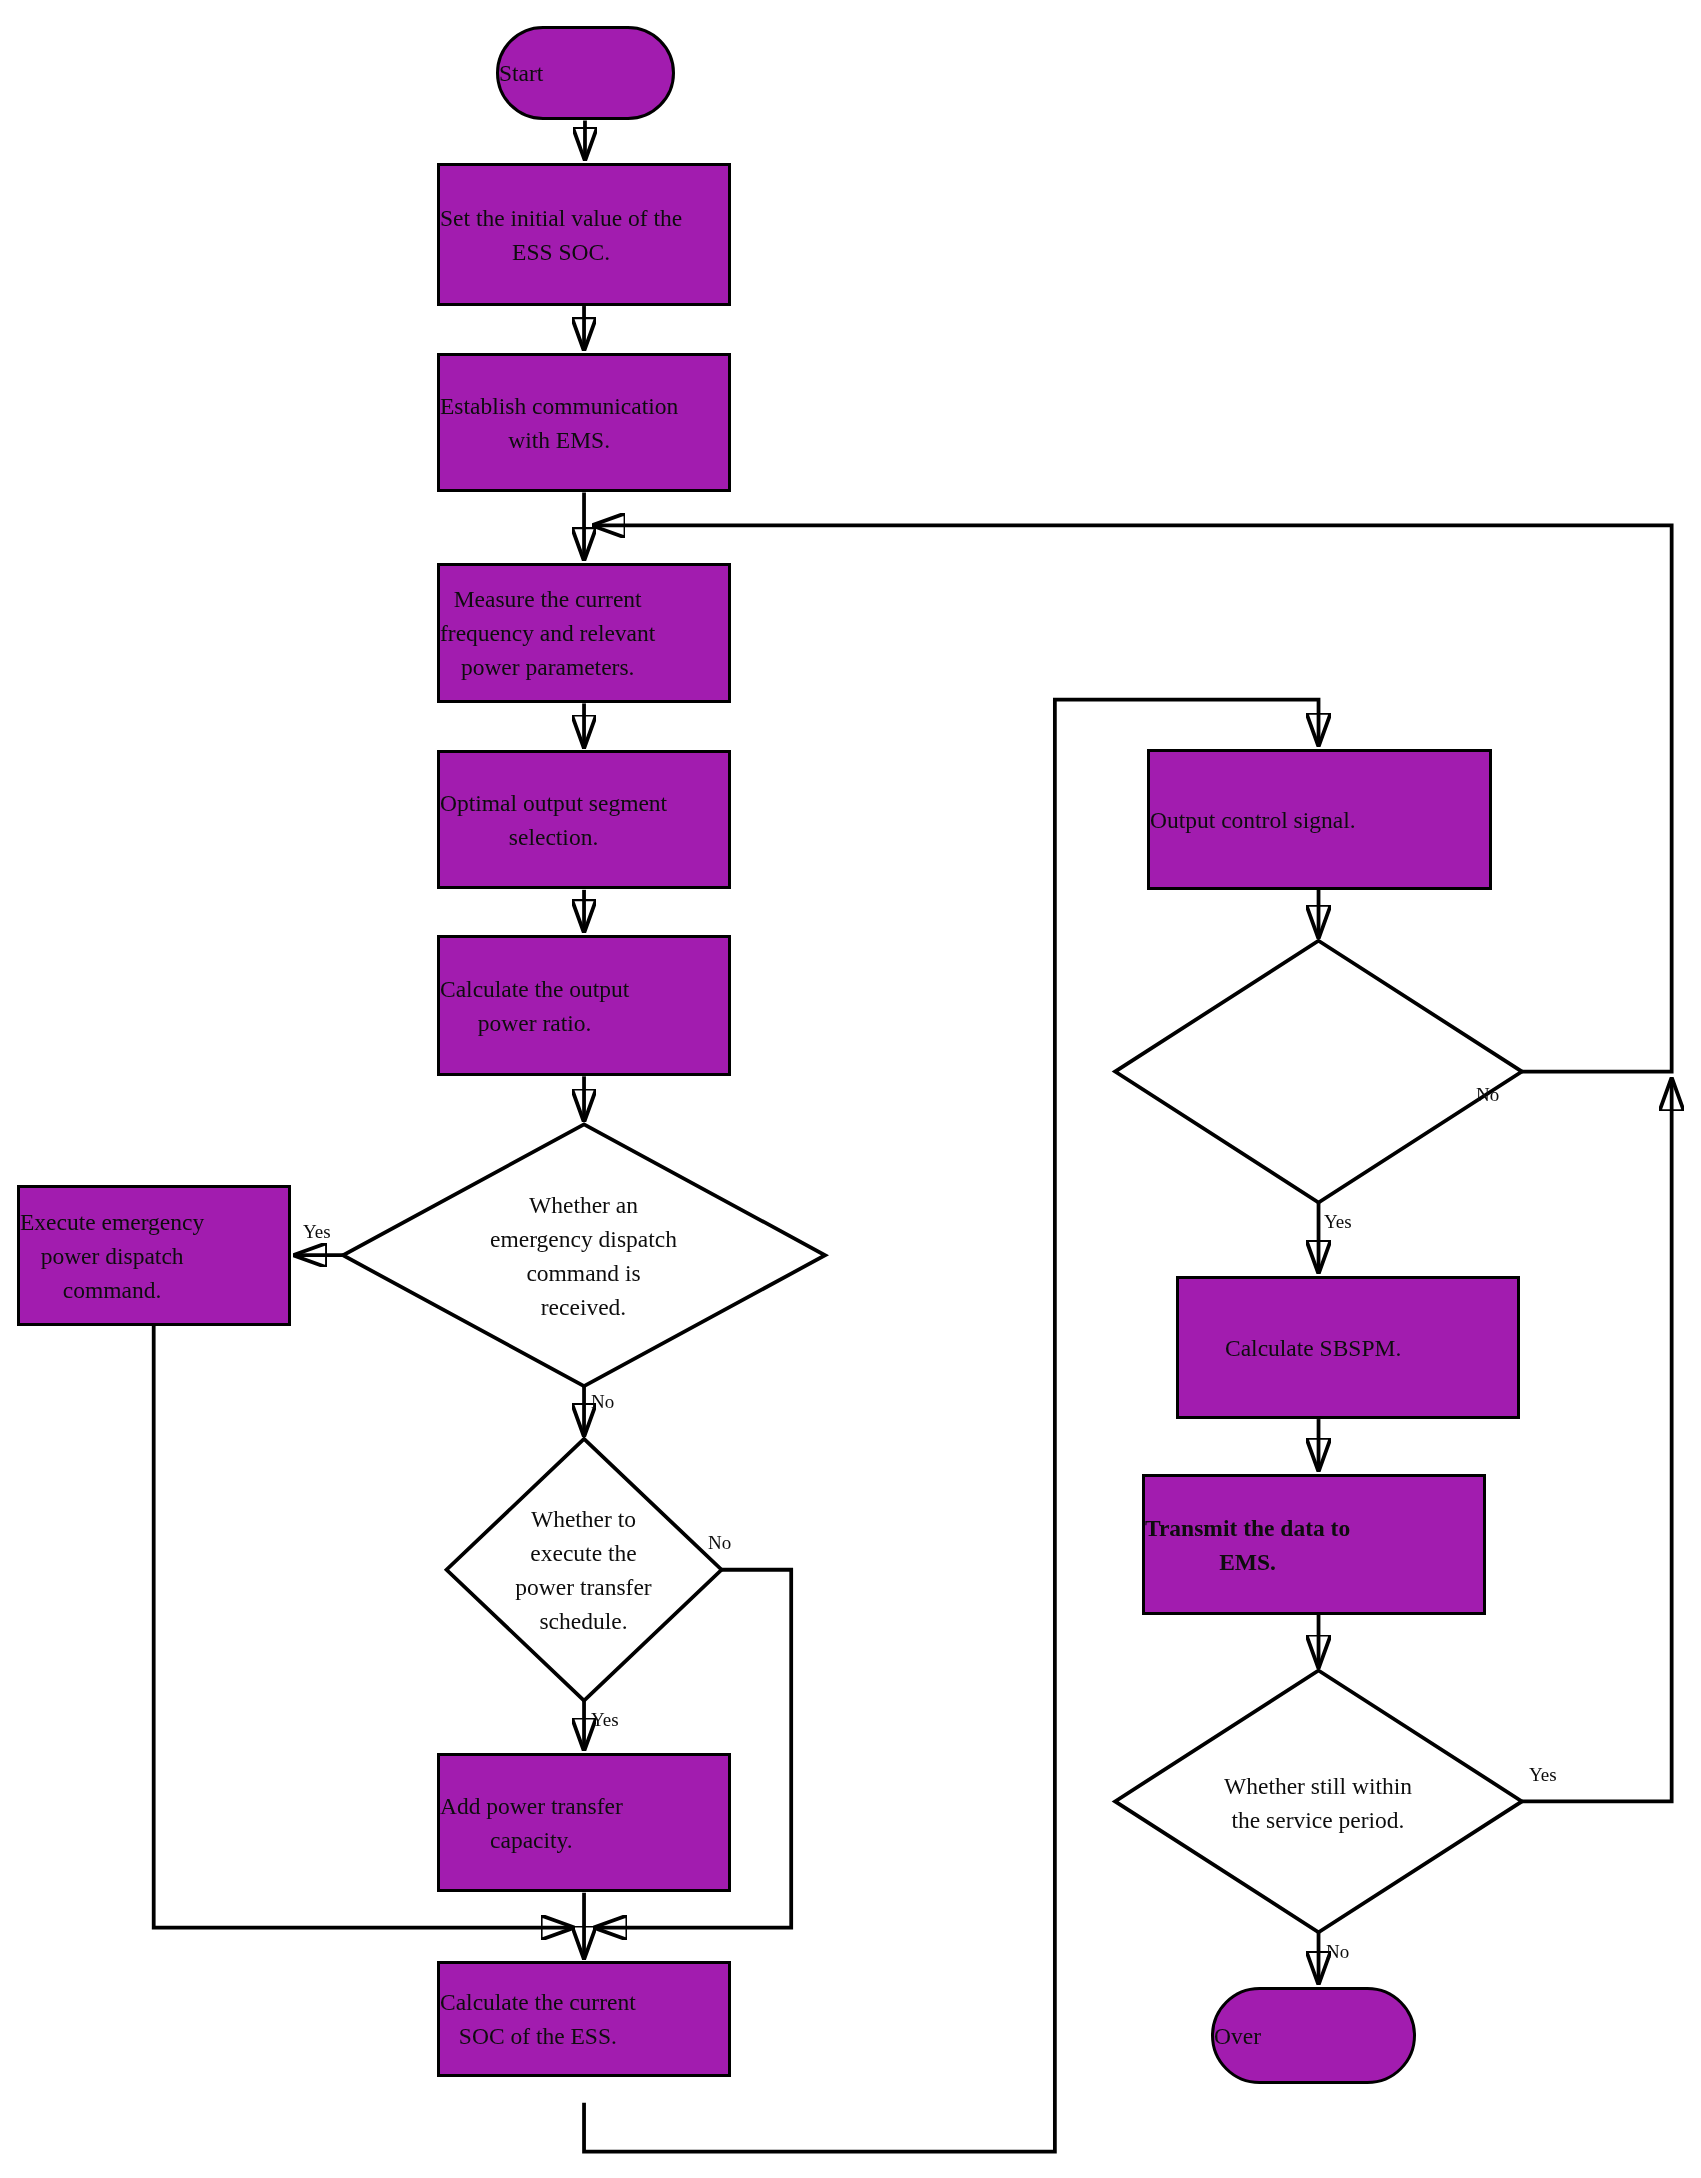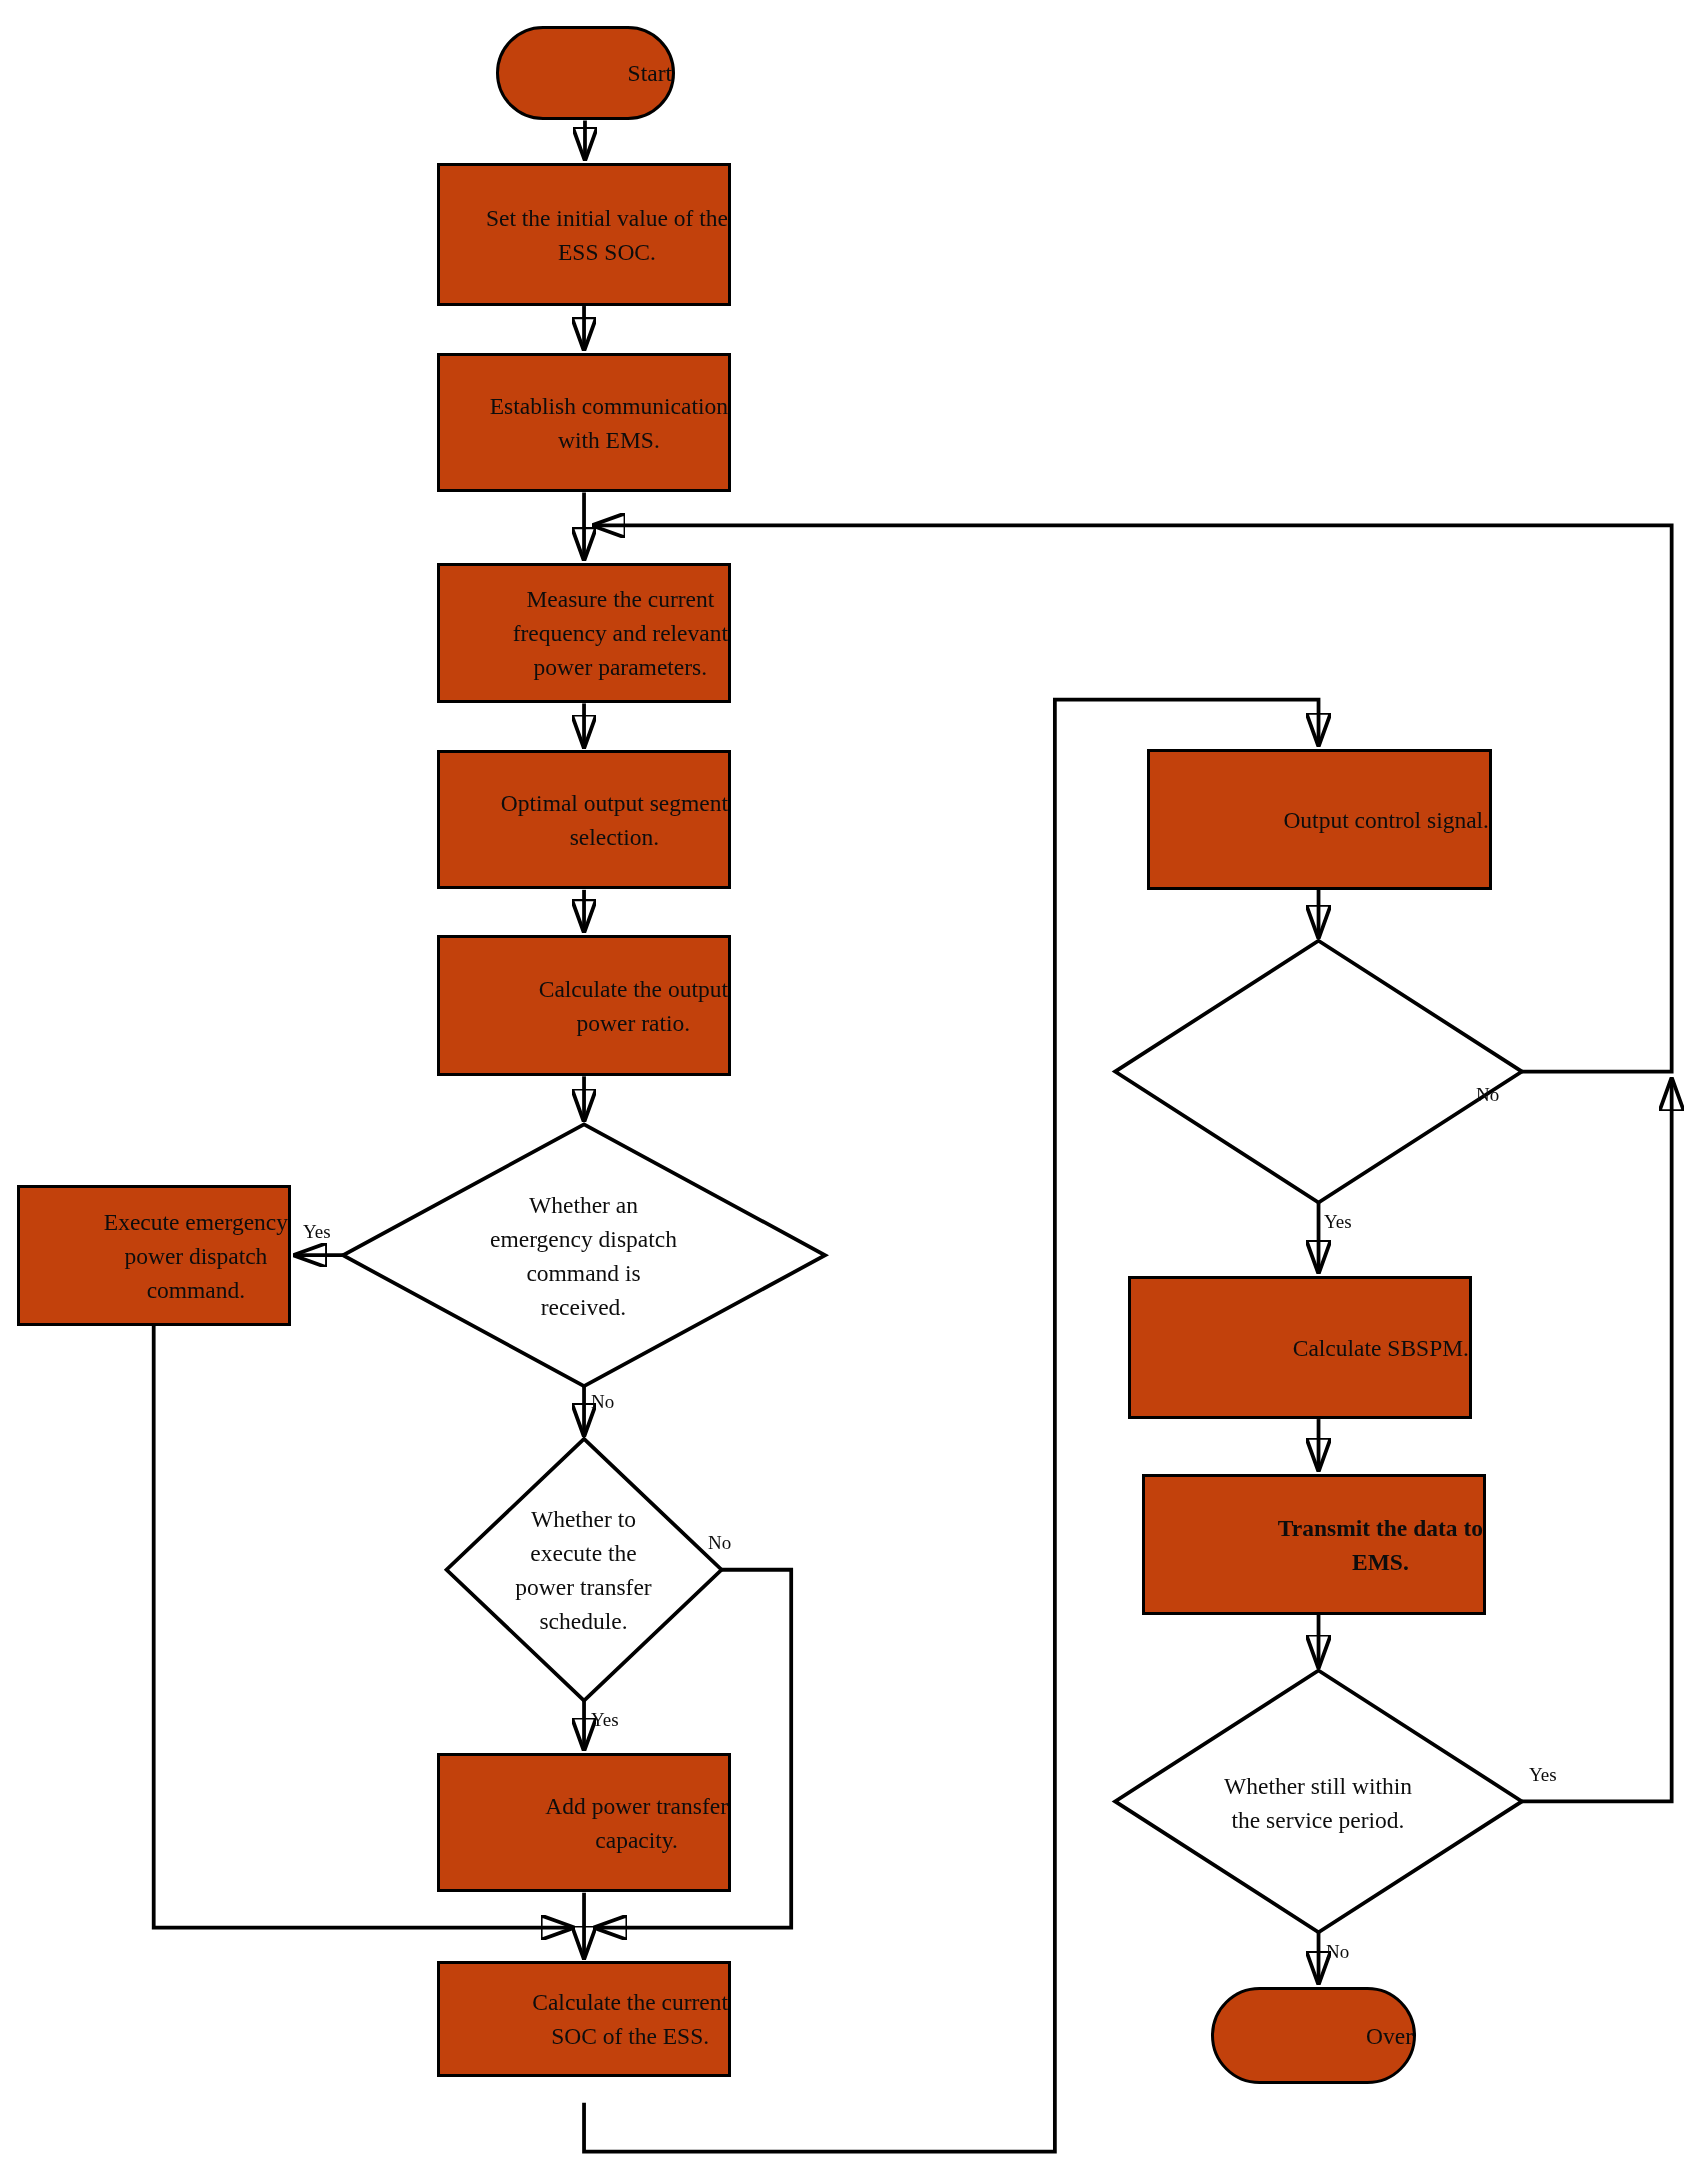--- a/index.html
+++ b/index.html
@@ -2,22 +2,22 @@
 <html style="font-size:15px"><head>
 <meta charset="utf-8">
 <style>
   html,body{margin:0;padding:0;background:#ffffff;}
   #canvas{position:relative;width:1702px;height:2179px;background:#ffffff;
           font-family:"Liberation Serif", serif;color:#0d0d0d;}
   #connector-layer{position:absolute;left:0;top:0;}
   #connector-layer path, #connector-layer polygon.diamond{
       stroke:#000;stroke-width:4;fill:none;}
   #connector-layer polygon.diamond{fill:#ffffff;}
-  .node{position:absolute;box-sizing:border-box;border:3.8px solid #000;background:#c2410c;
-        display:flex;align-items:center;justify-content:flex-end;text-align:center;}
+  .node{position:absolute;box-sizing:border-box;border:3.8px solid #000;background:#a21caf;
+        display:flex;align-items:center;justify-content:flex-start;text-align:center;}
   .terminator{border-radius:49px;}
   .dtext{position:absolute;display:flex;align-items:center;justify-content:center;
          text-align:center;background:transparent;}
   .label-text{white-space:pre;font-size:23.5px;line-height:34px;}
   .edge-label{position:absolute;font-size:19px;line-height:28px;white-space:pre;}
 </style>
 </head>
 <body>
 
 <div id="canvas">
@@ -99,21 +99,21 @@
 
   <div class="node" style="left:437px;top:1961px;width:294px;height:116px;">
     <span class="label-text">Calculate the current
 SOC of the ESS.</span>
   </div>
 
   <div class="node" style="left:1147px;top:749px;width:345px;height:141px;">
     <span class="label-text">Output control signal.</span>
   </div>
 
-  <div class="node" style="left:1128px;top:1276px;width:344px;height:143px;">
+  <div class="node" style="left:1176px;top:1276px;width:344px;height:143px;padding-left:46px;">
     <span class="label-text">Calculate SBSPM.</span>
   </div>
 
   <div class="node" style="left:1142px;top:1474px;width:344px;height:141px;font-weight:bold;">
     <span class="label-text">Transmit the data to
 EMS.</span>
   </div>
 
   <div class="node terminator" style="left:1211px;top:1987px;width:205px;height:97px;">
     <span class="label-text">Over</span>

